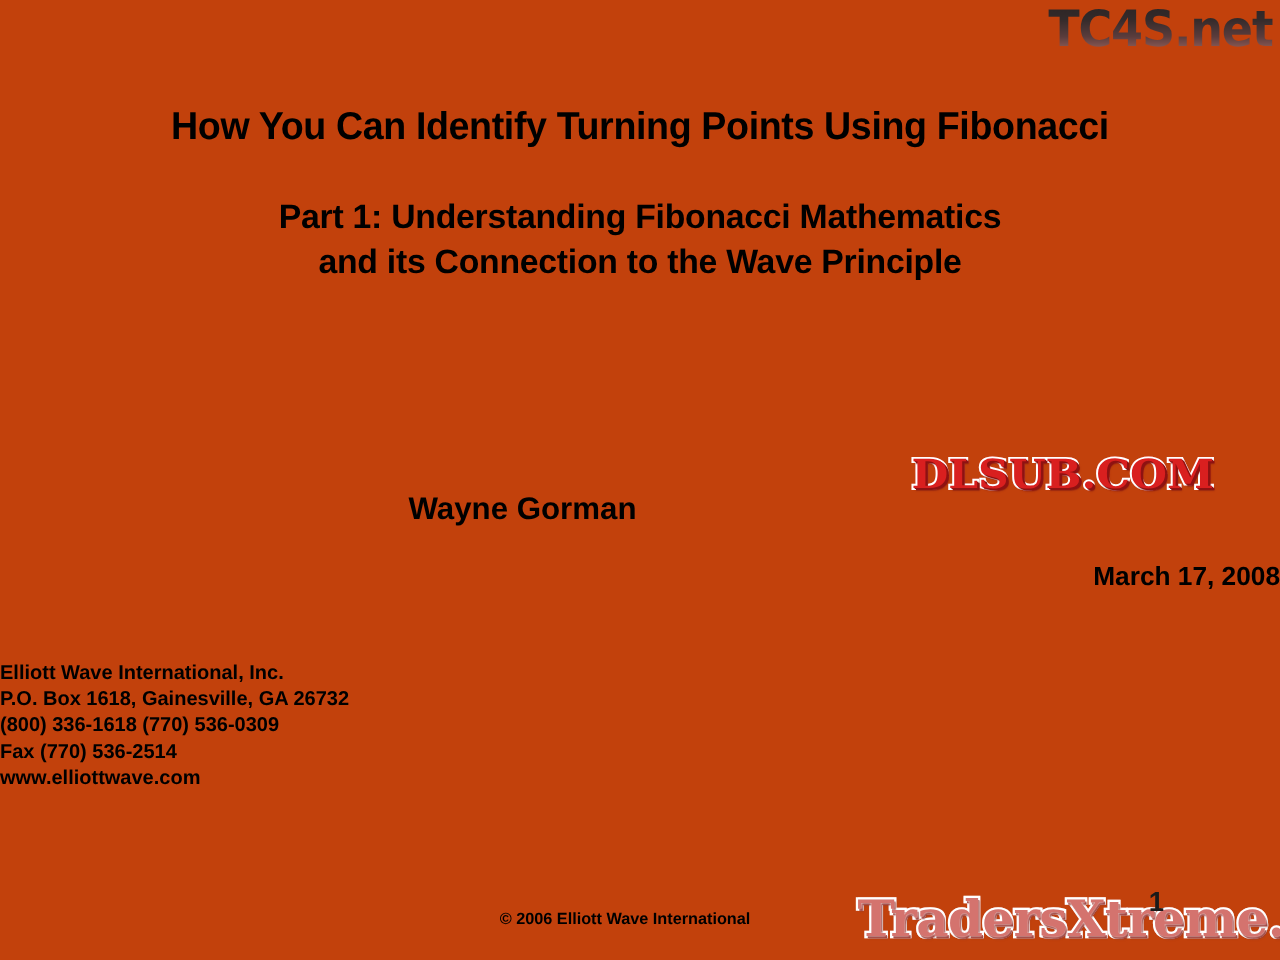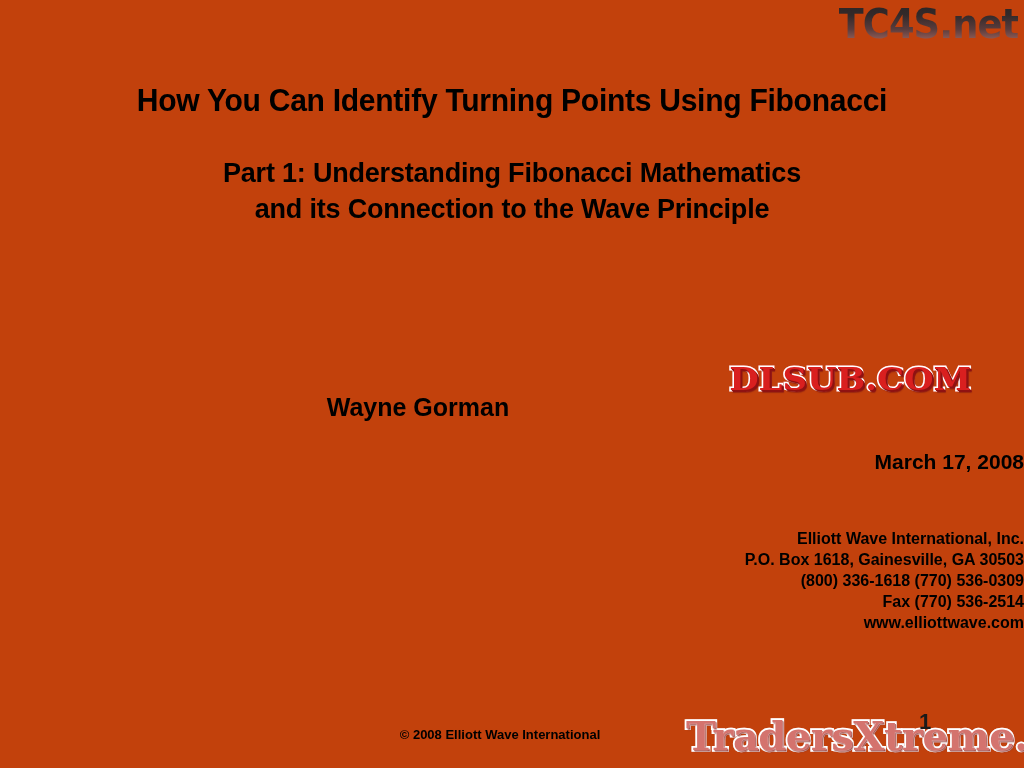--- a/index.html
+++ b/index.html
@@ -133,21 +133,21 @@
     font-size: 21px;
     line-height: 26px;
   }
 
   
   .contact {
     position: absolute;
     top: 528px;
     left: 0;
     width: 1024px;
-    text-align: right;
+    text-align: left;
     font-family: "Liberation Sans", sans-serif;
     font-weight: bold;
     font-size: 16px;
     line-height: 21px;
   }
   .contact .ln { display: block; white-space: nowrap; }
 
   
   .copyright {
     position: absolute;
@@ -221,27 +221,27 @@
   <div class="dlsub-logo">
     <span class="txt">DLSUB.COM</span>
   </div>
 
   <div class="presenter">Wayne Gorman</div>
 
   <div class="talk-date">March 17, 2008</div>
 
   <div class="contact">
     <span class="ln">Elliott Wave International, Inc.</span>
-    <span class="ln">P.O. Box 1618, Gainesville, GA 30503</span>
+    <span class="ln">P.O. Box 1618, Gainesville, GA 26732</span>
     <span class="ln">(800) 336-1618  (770) 536-0309</span>
     <span class="ln">Fax (770) 536-2514</span>
     <span class="ln">www.elliottwave.com</span>
   </div>
 
-  <div class="copyright">© 2008 Elliott Wave International</div>
+  <div class="copyright">© 2006 Elliott Wave International</div>
 
   <div class="tx-logo">
     <span class="txt">TradersXtreme.com</span>
   </div>
 
   <div class="page-number">1</div>
 
 </div>
 
 </body></html>

